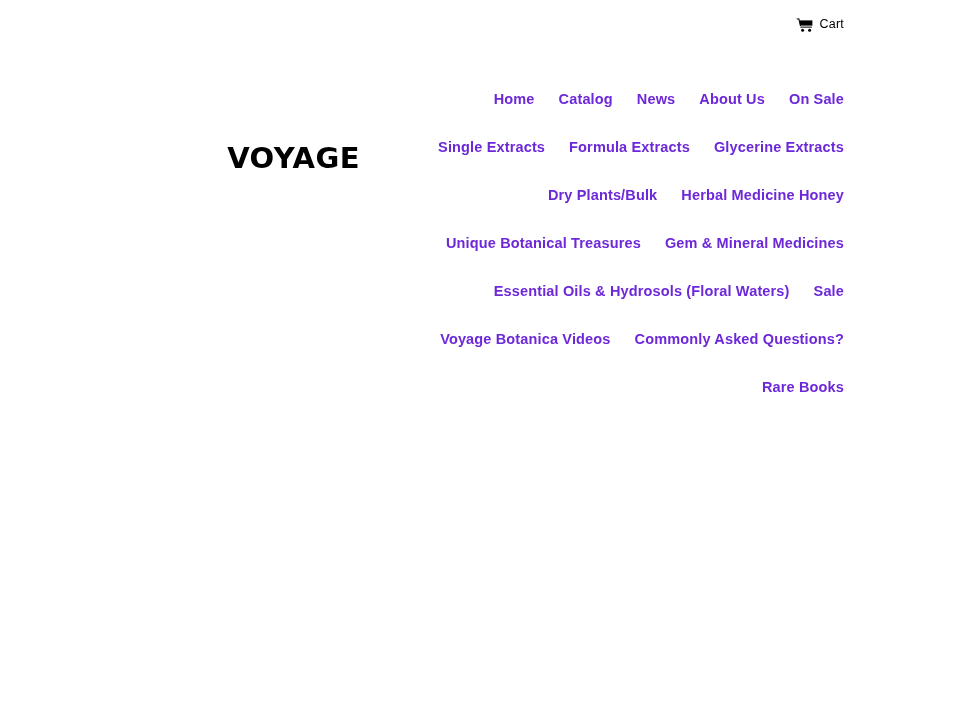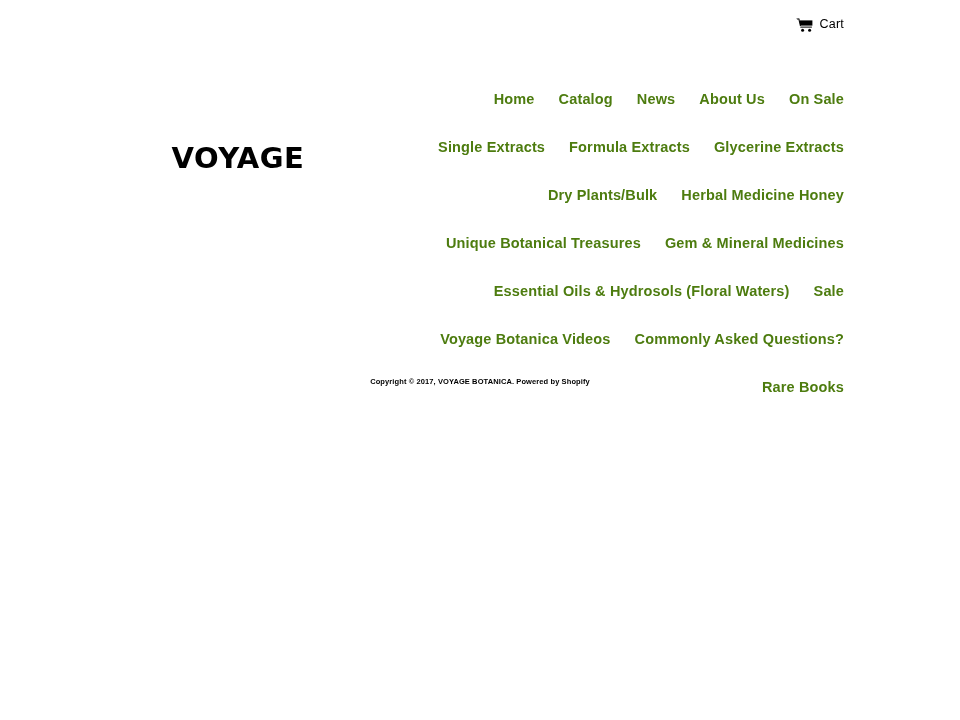--- a/index.html
+++ b/index.html
@@ -67,21 +67,21 @@
     left: 0;
     width: 960px;
     height: 240px;
   }
 
   .logo-block {
     position: absolute;
     left: 116px;
     top: 94px;
     width: 244px;
-    text-align: center;
+    text-align: right;
   }
   .logo-link {
     text-decoration: none;
     color: #000000;
     display: inline-block;
     cursor: pointer;
   }
   .logo-text {
     display: block;
     font-family: "DejaVu Sans", sans-serif;
@@ -113,21 +113,21 @@
     vertical-align: top;
     margin: 0 0 0 0;
     padding: 0 0 0 24px;
     line-height: 43px;
   }
   .nav-link {
     display: inline-block;
     font-size: 14.5px;
     font-weight: 700;
     letter-spacing: 0.15px;
-    color: #4d7c0f;
+    color: #6d28d9;
     text-decoration: none;
     line-height: 43px;
     white-space: nowrap;
     cursor: pointer;
   }
 
   
   .main-content {
     position: absolute;
     top: 290px;
@@ -210,21 +210,14 @@
         <li class="nav-item"><a class="nav-link" href="#">Voyage Botanica Videos</a></li>
         <li class="nav-item"><a class="nav-link" href="#">Commonly Asked Questions?</a></li>
         <li class="nav-item"><a class="nav-link" href="#">Rare Books</a></li>
       </ul>
     </nav>
 
   </header>
 
   <main class="main-content"></main>
 
-  <footer class="site-footer">
-    <small class="footer-copy">
-      <span>Copyright © 2017, VOYAGE BOTANICA.</span>
-      <span>Powered by</span>
-      <a class="footer-link" href="#">Shopify</a>
-    </small>
-  </footer>
 
 </div>
 
 </body></html>

